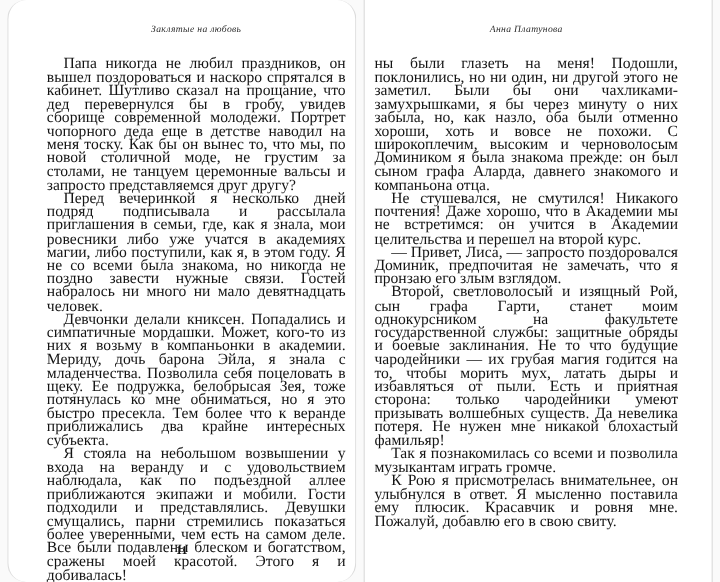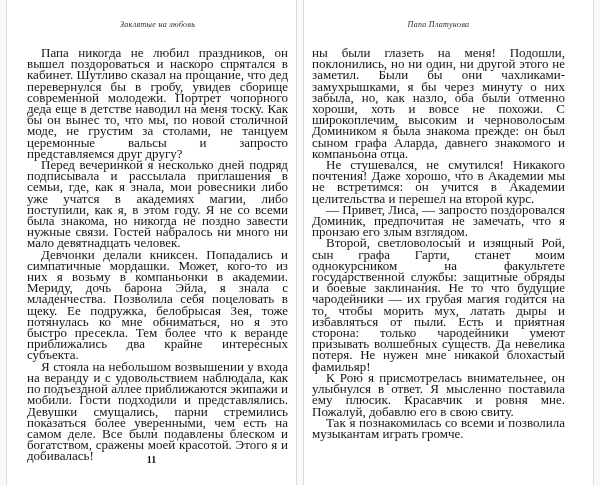--- a/index.html
+++ b/index.html
@@ -22,21 +22,22 @@
     flex: 1 1 0;
     max-width: 291px;
     background: #ffffff;
     border-left: 1px solid #dcdcdc;
     border-right: 1px solid #dcdcdc;
     position: relative;
     box-sizing: border-box;
     overflow: hidden;
   }
   .page.left {
-    padding: 20px 8px 34px 20px;
+    padding: 20px 8px 34px 32px;
+    border-radius: 16px;
   }
   .page.right {
     padding: 20px 28px 34px 8px;
   }
   .running-head {
     text-align: center;
     font-style: italic;
     font-size: 8px;
     color: #2b2b2b;
     letter-spacing: 0.3px;
@@ -78,24 +79,24 @@
     <div class="page-body">
       <p>Папа никогда не любил праздников, он вышел поздороваться и наскоро спрятался в кабинет. Шутливо сказал на прощание, что дед перевернулся бы в гробу, увидев сборище современной молодежи. Портрет чопорного деда еще в детстве наводил на меня тоску. Как бы он вынес то, что мы, по новой столичной моде, не грустим за столами, не танцуем церемонные вальсы и запросто представляемся друг другу?</p>
       <p>Перед вечеринкой я несколько дней подряд подписывала и рассылала приглашения в семьи, где, как я знала, мои ровесники либо уже учатся в академиях магии, либо поступили, как я, в этом году. Я не со всеми была знакома, но никогда не поздно завести нужные связи. Гостей набралось ни много ни мало девятнадцать человек.</p>
       <p>Девчонки делали книксен. Попадались и симпатичные мордашки. Может, кого-то из них я возьму в компаньонки в академии. Мериду, дочь барона Эйла, я знала с младенчества. Позволила себя поцеловать в щеку. Ее подружка, белобрысая Зея, тоже потянулась ко мне обниматься, но я это быстро пресекла. Тем более что к веранде приближались два крайне интересных субъекта.</p>
       <p>Я стояла на небольшом возвышении у входа на веранду и с удовольствием наблюдала, как по подъездной аллее приближаются экипажи и мобили. Гости подходили и представлялись. Девушки смущались, парни стремились показаться более уверенными, чем есть на самом деле. Все были подавлены блеском и богатством, сражены моей красотой. Этого я и добивалась!</p>
     </div>
     <div class="page-number">11</div>
   </div>
 
   <div class="page right">
-    <div class="running-head">Папа Платунова</div>
+    <div class="running-head">Анна Платунова</div>
     <div class="page-body">
       <p class="continuation">ны были глазеть на меня! Подошли, поклонились, но ни один, ни другой этого не заметил. Были бы они чахликами-замухрышками, я бы через минуту о них забыла, но, как назло, оба были отменно хороши, хоть и вовсе не похожи. С широкоплечим, высоким и черноволосым Домиником я была знакома прежде: он был сыном графа Аларда, давнего знакомого и компаньона отца.</p>
       <p>Не стушевался, не смутился! Никакого почтения! Даже хорошо, что в Академии мы не встретимся: он учится в Академии целительства и перешел на второй курс.</p>
       <p>— Привет, Лиса, — запросто поздоровался Доминик, предпочитая не замечать, что я пронзаю его злым взглядом.</p>
       <p>Второй, светловолосый и изящный Рой, сын графа Гарти, станет моим однокурсником на факультете государственной службы: защитные обряды и боевые заклинания. Не то что будущие чародейники — их грубая магия годится на то, чтобы морить мух, латать дыры и избавляться от пыли. Есть и приятная сторона: только чародейники умеют призывать волшебных существ. Да невелика потеря. Не нужен мне никакой блохастый фамильяр!</p>
+      <p>Так я познакомилась со всеми и позволила музыкантам играть громче.</p>
       <p>К Рою я присмотрелась внимательнее, он улыбнулся в ответ. Я мысленно поставила ему плюсик. Красавчик и ровня мне. Пожалуй, добавлю его в свою свиту.</p>
-      <p>Так я познакомилась со всеми и позволила музыкантам играть громче.</p>
     </div>
   </div>
 
 </div>
 
 </body></html>

